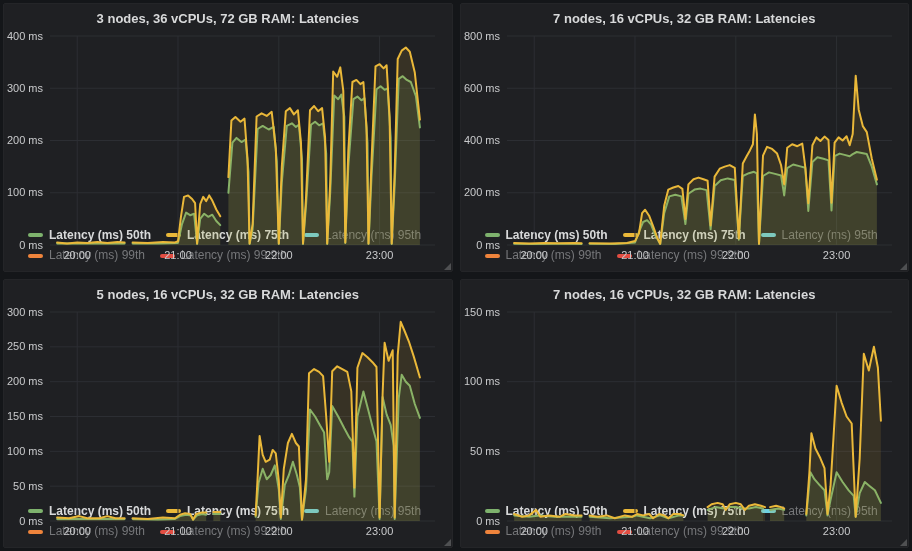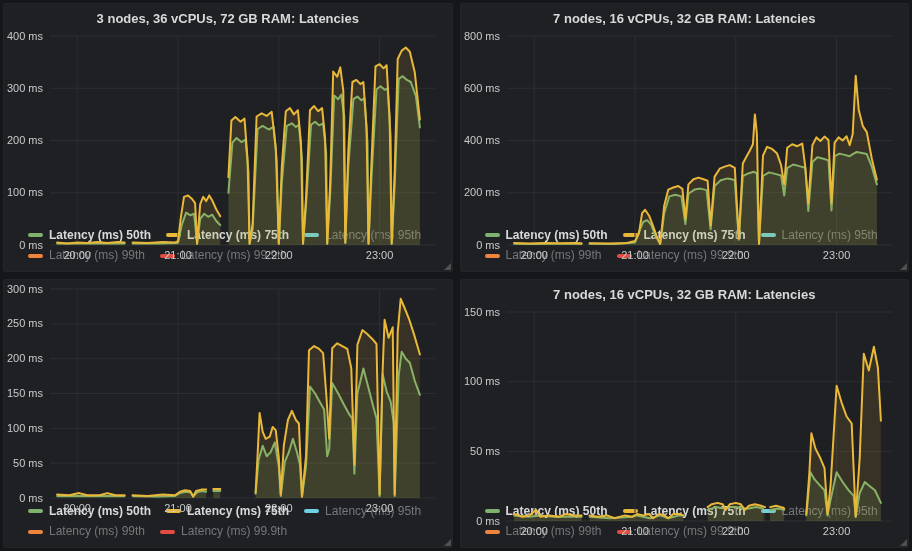--- a/index.html
+++ b/index.html
@@ -143,20 +143,21 @@
             <span class="legend-label inactive">Latency (ms) 99th</span>
           </span><span class="legend-item">
             <span class="legend-swatch" style="background: rgb(226, 77, 66);"></span>
             <span class="legend-label inactive">Latency (ms) 99.9th</span>
           </span></div>
       </div>
     <div class="resize-handle"></div>
   </section>
 
   <section class="panel">
+    <h2 class="panel-title">5 nodes, 16 vCPUs, 32 GB RAM: Latencies</h2>
     <div class="chart">
       <svg width="442" height="236" viewBox="0 0 442 236">
           <line x1="71.2120418848167" x2="71.2120418848167" y1="8" y2="217" stroke="#2c2e33" stroke-width="1"></line>
           <text x="71.2120418848167" y="231" text-anchor="middle" font-size="11" fill="#c9cacc">20:00</text>
           <line x1="171.99738219895283" x2="171.99738219895283" y1="8" y2="217" stroke="#2c2e33" stroke-width="1"></line>
           <text x="171.99738219895283" y="231" text-anchor="middle" font-size="11" fill="#c9cacc">21:00</text>
           <line x1="272.78272251308897" x2="272.78272251308897" y1="8" y2="217" stroke="#2c2e33" stroke-width="1"></line>
           <text x="272.78272251308897" y="231" text-anchor="middle" font-size="11" fill="#c9cacc">22:00</text>
           <line x1="373.56806282722505" x2="373.56806282722505" y1="8" y2="217" stroke="#2c2e33" stroke-width="1"></line>
           <text x="373.56806282722505" y="231" text-anchor="middle" font-size="11" fill="#c9cacc">23:00</text>

